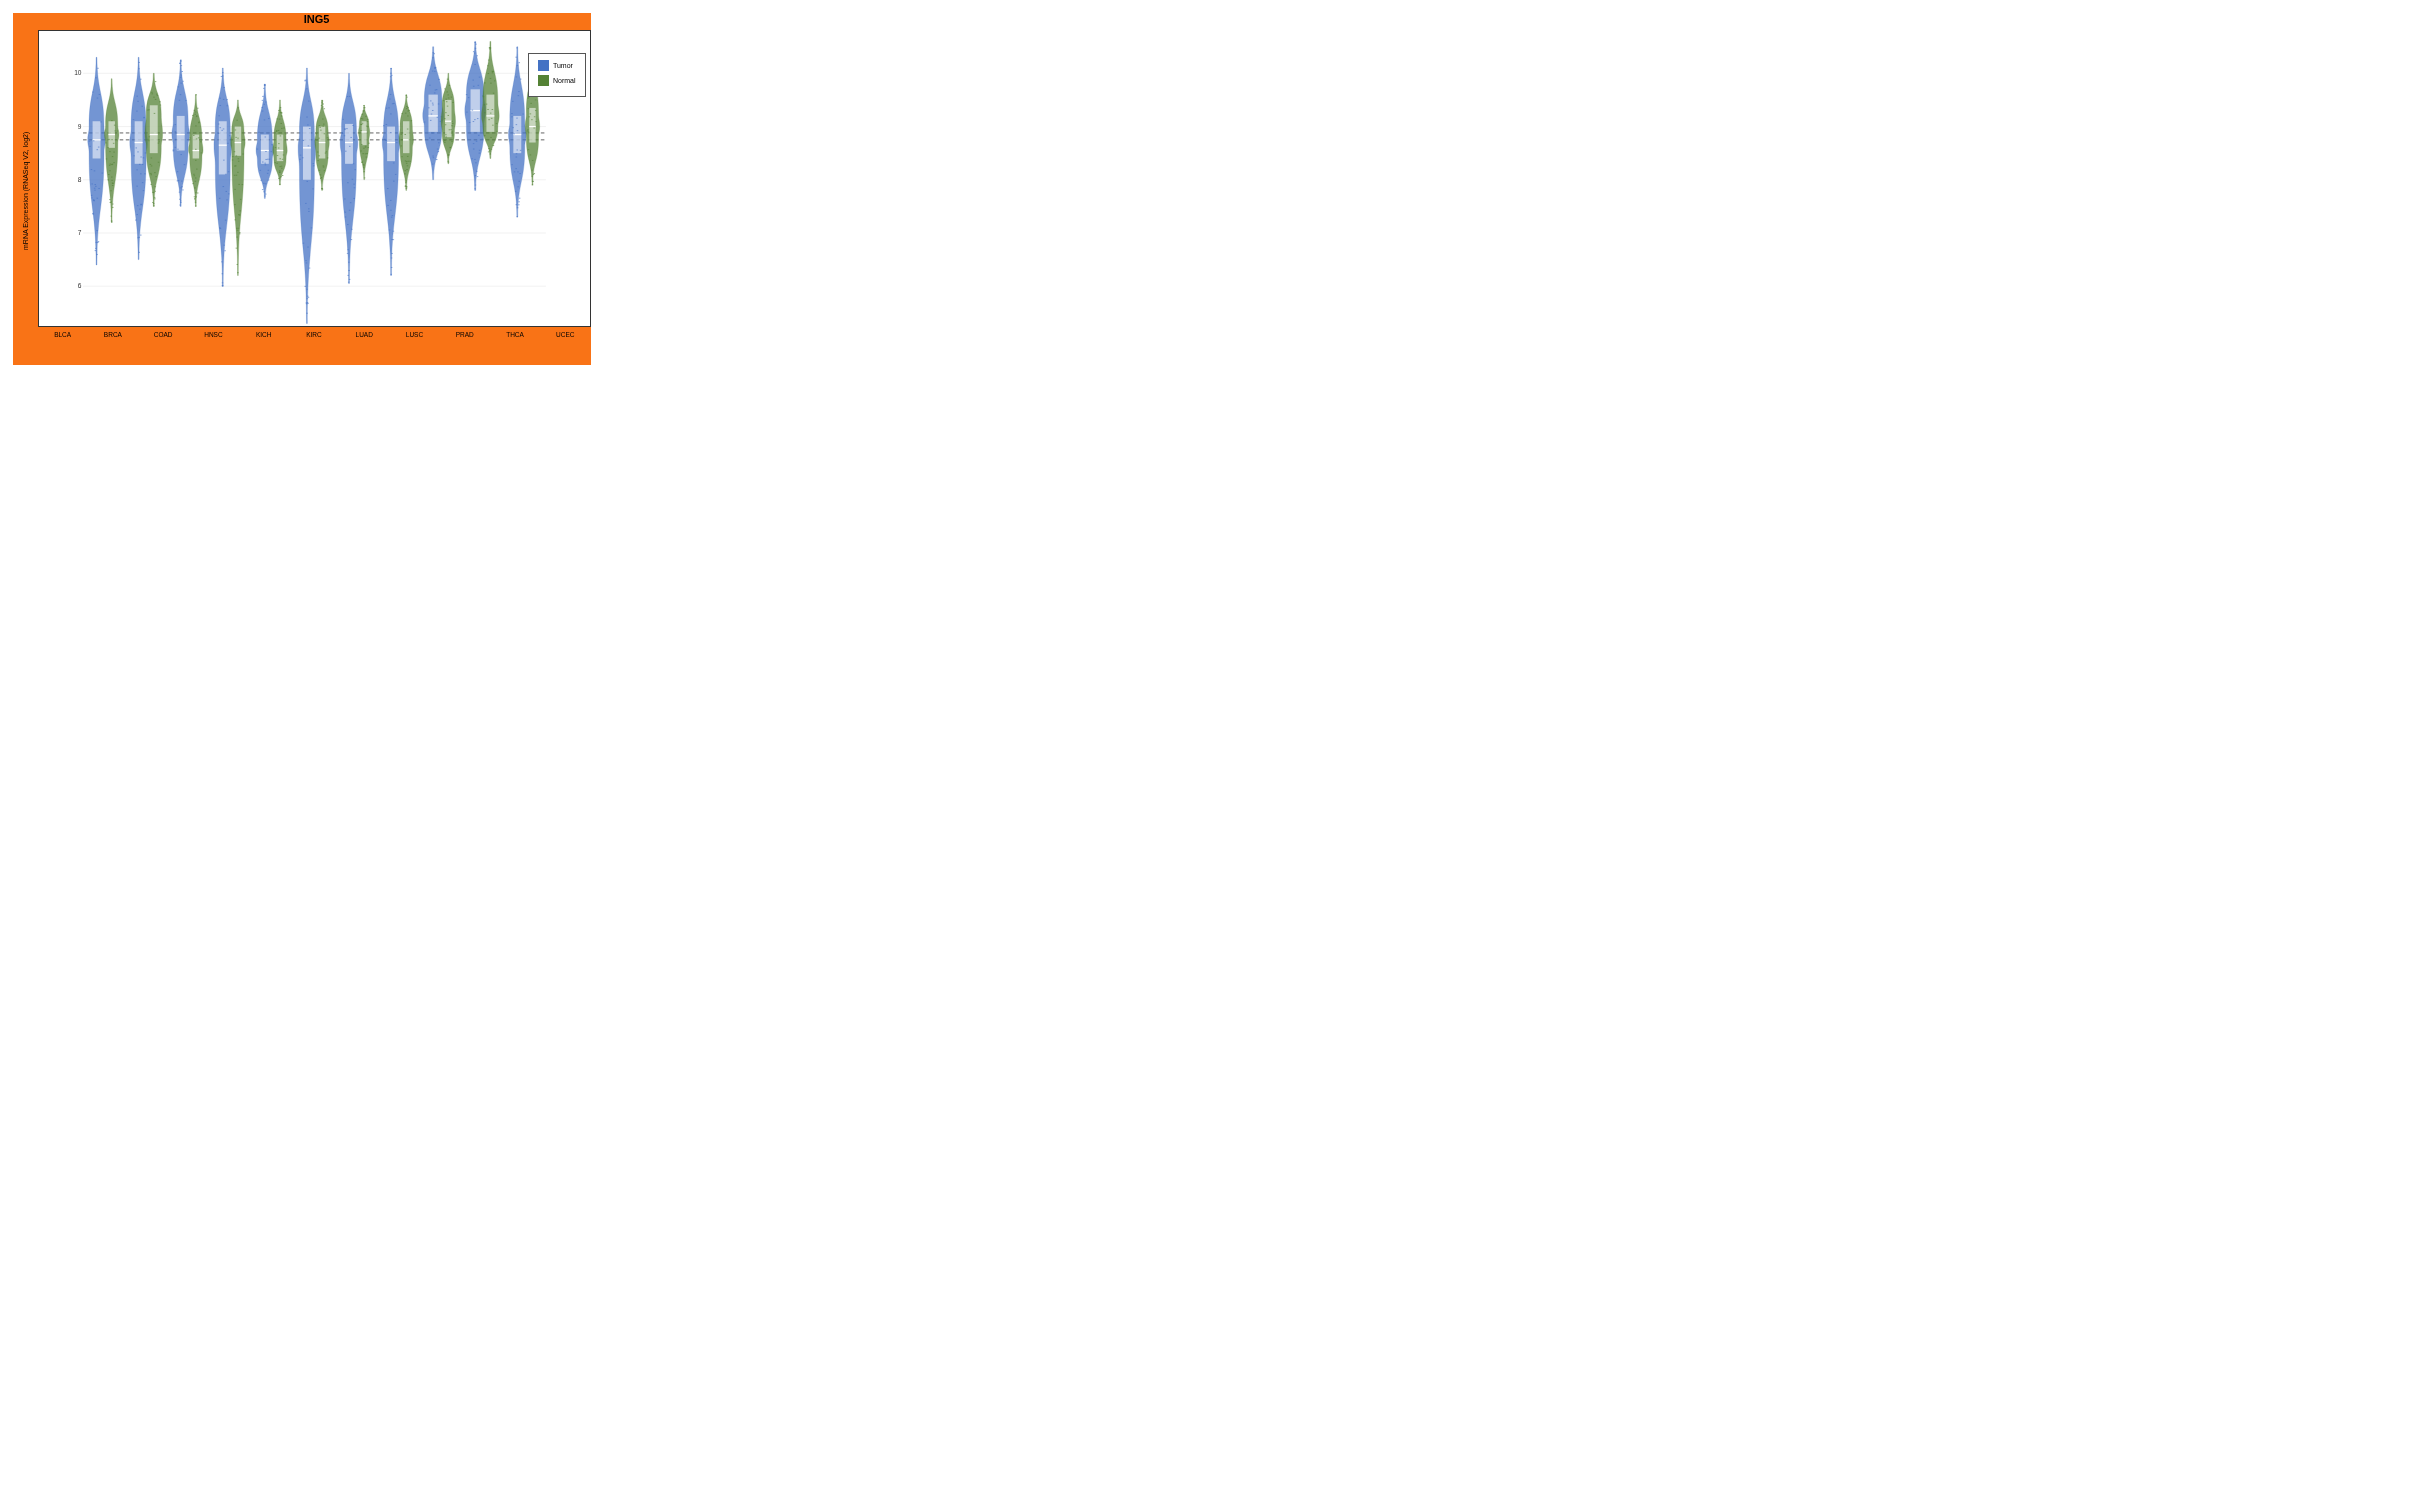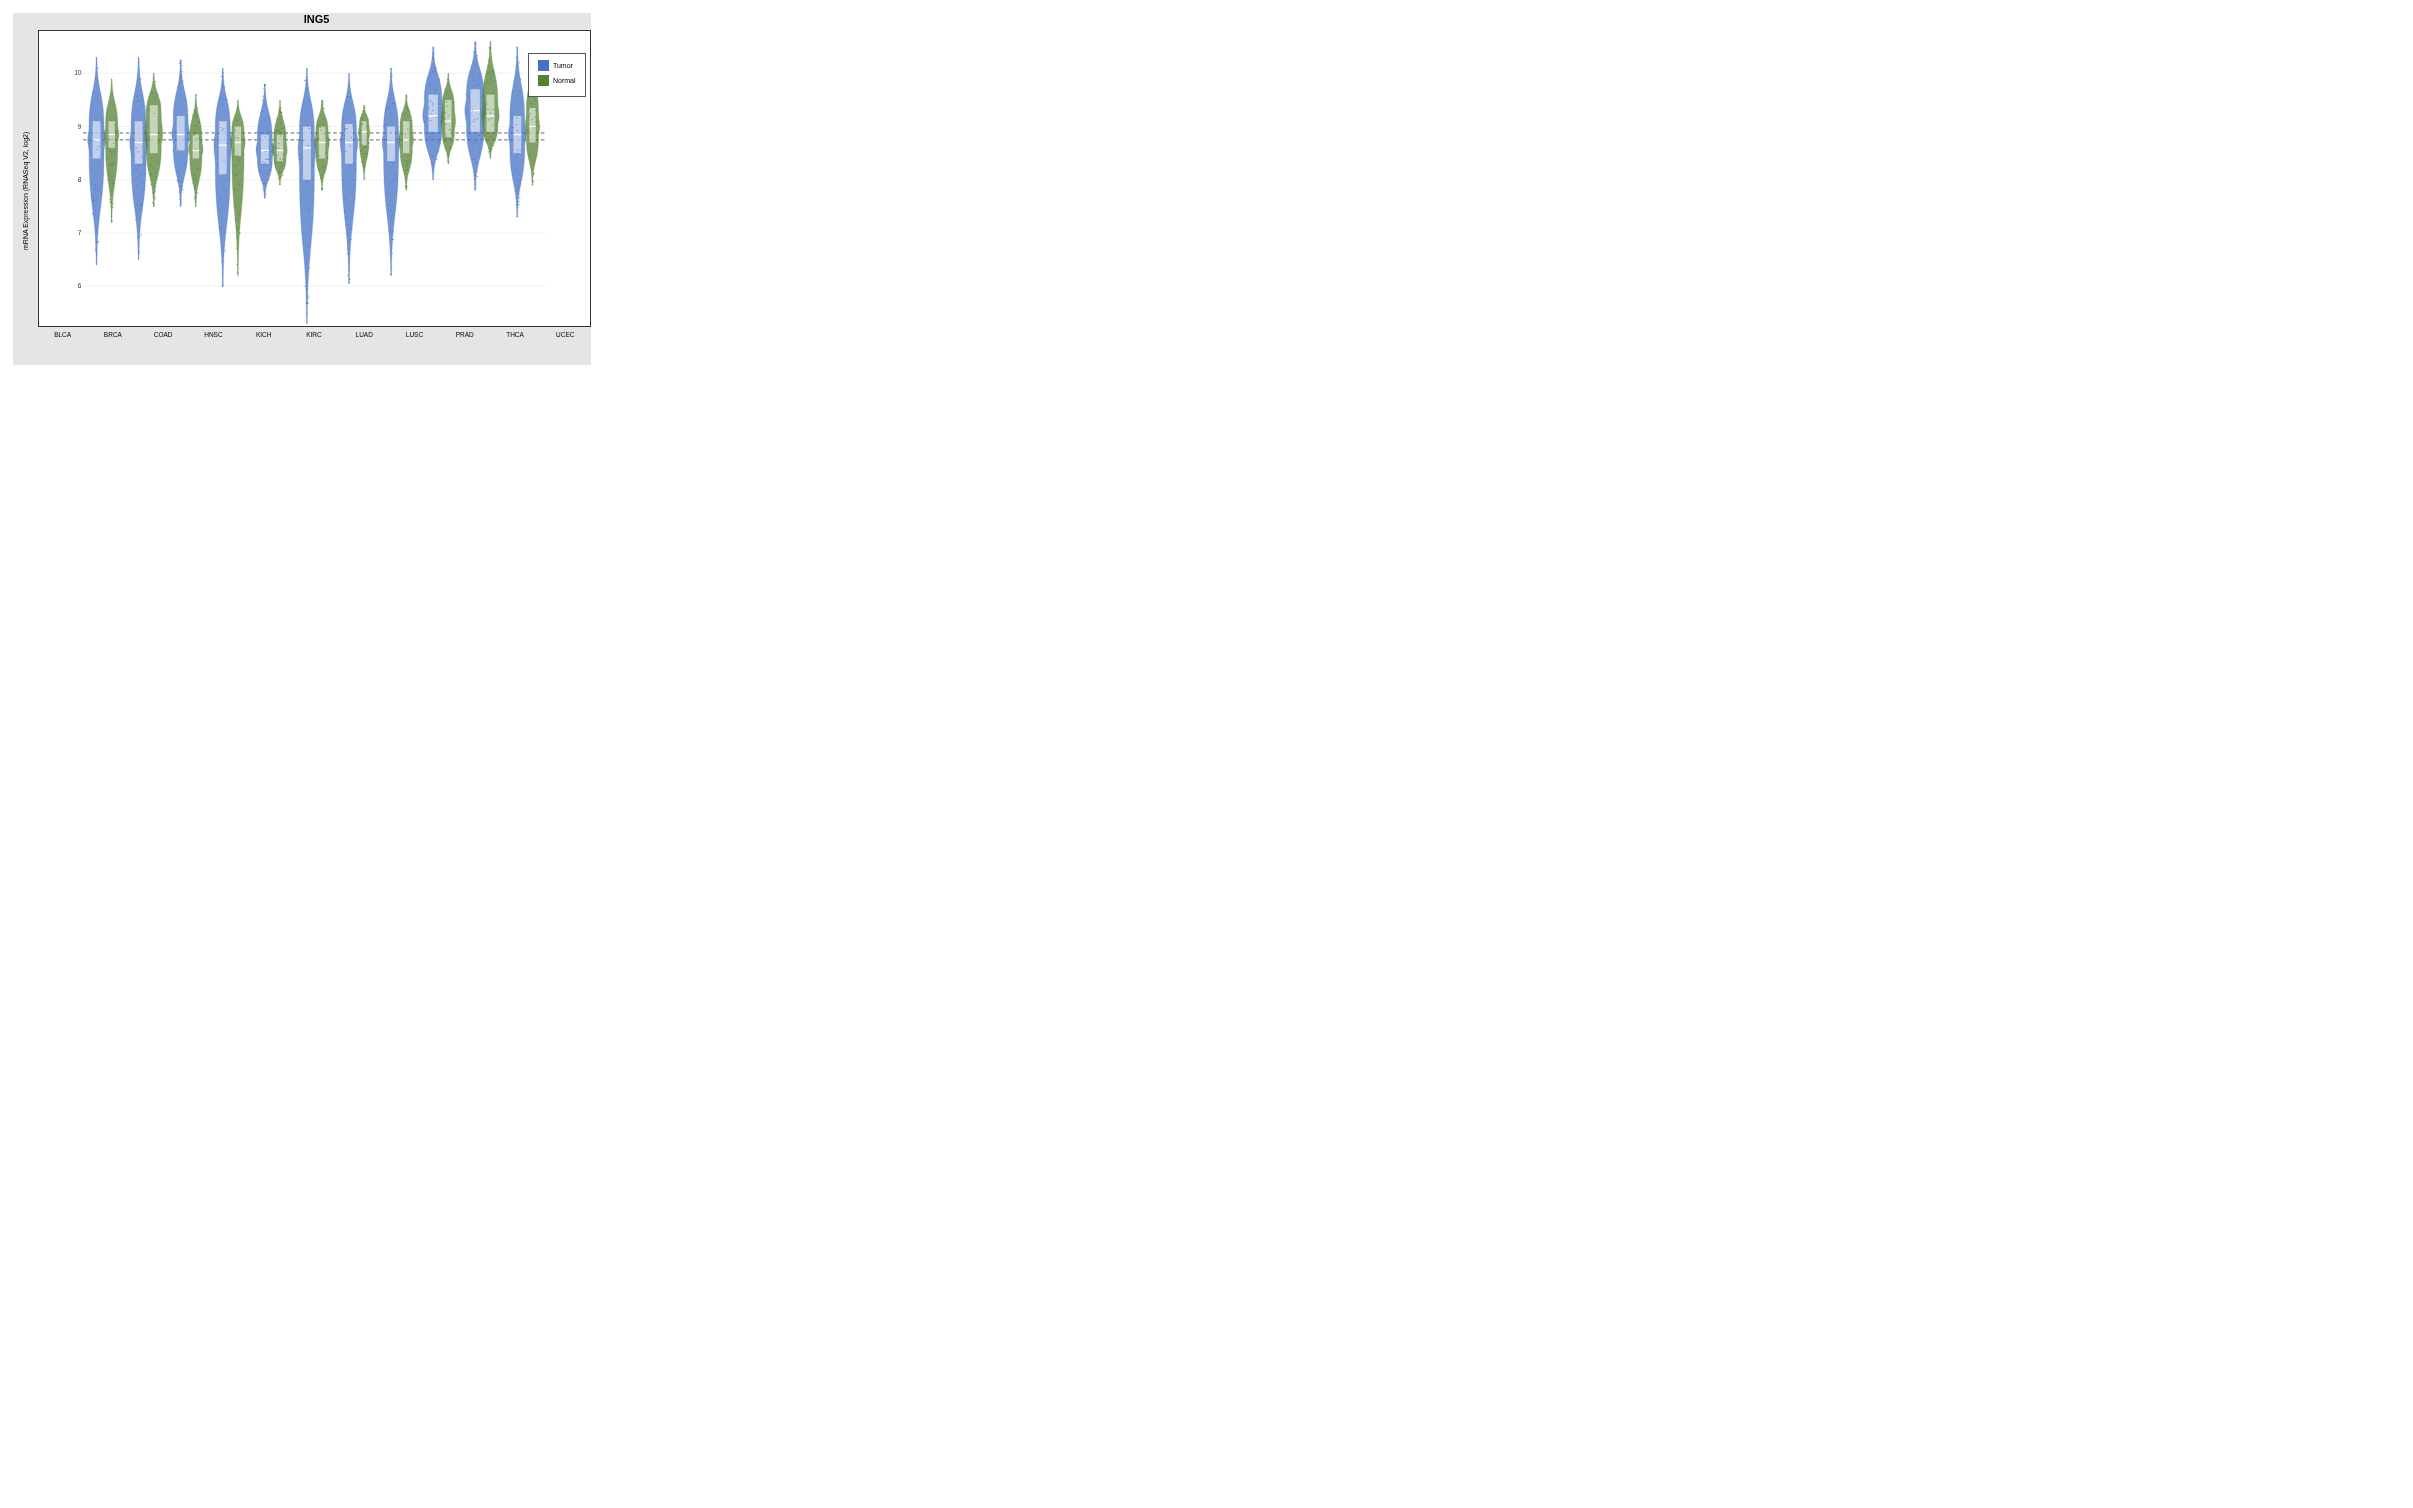--- a/index.html
+++ b/index.html
@@ -9,21 +9,21 @@
       width: 603px;
       height: 377px;
       display: flex;
       align-items: center;
       justify-content: center;
     }
     .chart-container {
       position: relative;
       width: 578px;
       height: 352px;
-      background: #e5e5e5;
+      background: #f97316;
     }
     .chart-title {
       text-align: center;
       font-size: 11px;
       font-weight: bold;
       margin-bottom: 5px;
       margin-left: 30px;
     }
     .chart-area {
       display: flex;

